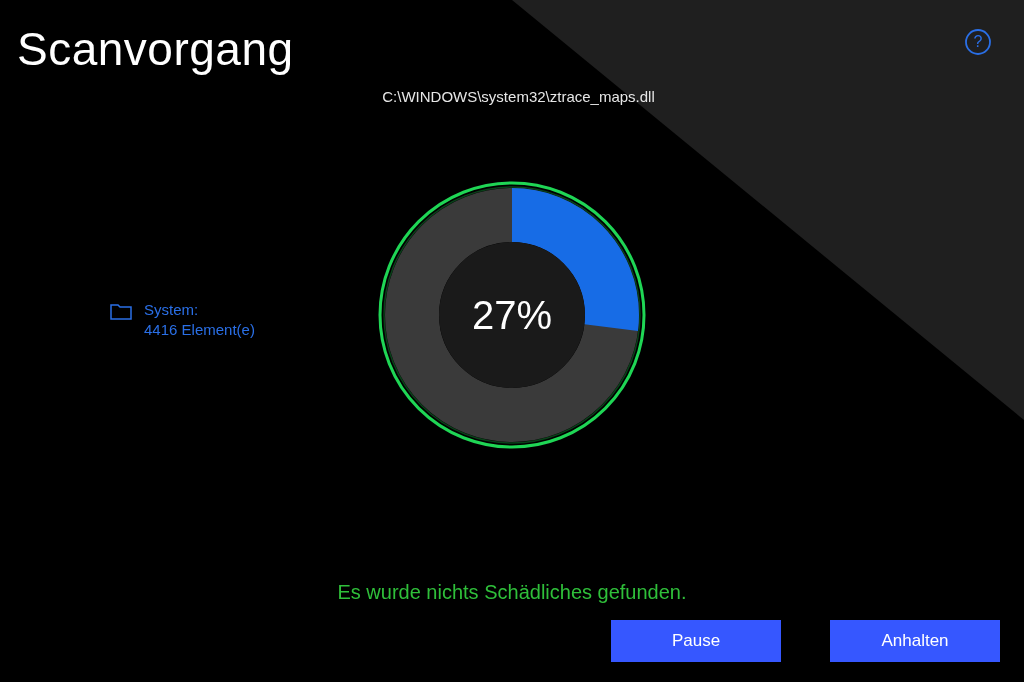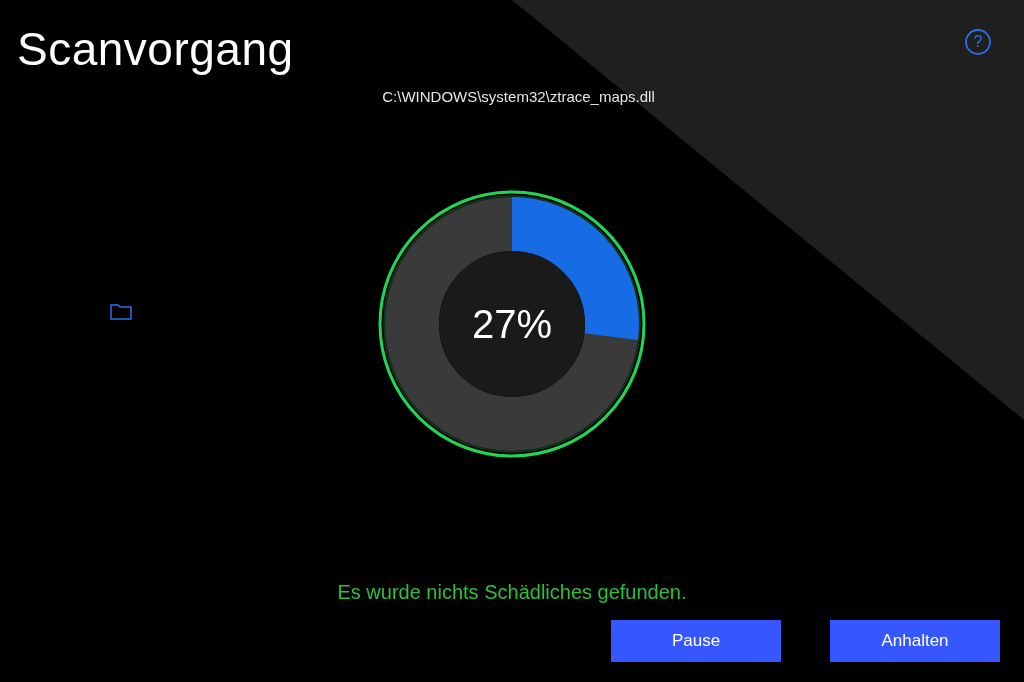--- a/index.html
+++ b/index.html
@@ -62,21 +62,21 @@
       left: 0;
       width: 100%;
       text-align: center;
       color: #e6e6e6;
       font-size: 15px;
       font-weight: 400;
       padding-left: 13px;
     }
     .donut-wrap {
       position: absolute;
-      top: 189px;
+      top: 180px;
       left: 50%;
       transform: translateX(-50%);
       width: 270px;
       height: 270px;
     }
     .donut-wrap svg {
       width: 270px;
       height: 270px;
     }
     .progress-pct {
@@ -151,20 +151,25 @@
 
 <div class="title">Scanvorgang</div>
 <div class="current-file">C:\WINDOWS\system32\ztrace_maps.dll</div>
 
 <div class="scan-info">
   <span class="icon">
     <svg width="22" height="18" viewBox="0 0 22 18">
       <path d="M1 3 h7 l2 2 h11 v12 h-20 z" fill="none" stroke="#2a6fe6" stroke-width="1.5"></path>
     </svg>
   </span>
+  <span class="text">
+    <span>System:</span><br>
+    <span>4416</span>
+    <span>Element(e)</span>
+  </span>
 </div>
 
 <div class="donut-wrap">
   <svg viewBox="0 0 270 270">
 
     <circle cx="135" cy="135" r="132" fill="none" stroke="#1fd655" stroke-width="3"></circle>
     <circle cx="135" cy="135" r="128" fill="none" stroke="#0f6a2a" stroke-width="1.5" opacity="0.6"></circle>
 
     <circle cx="135" cy="135" r="100" fill="none" stroke="#3a3a3a" stroke-width="54"></circle>
 

